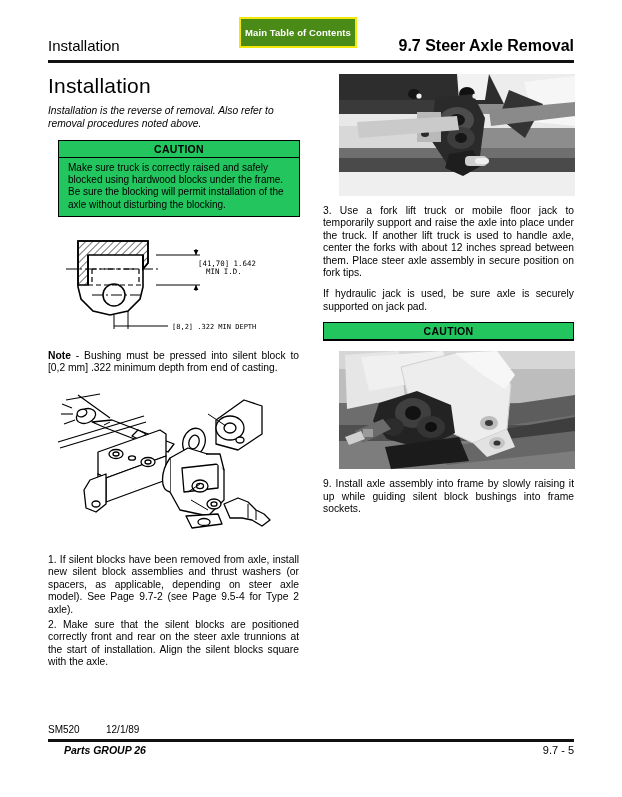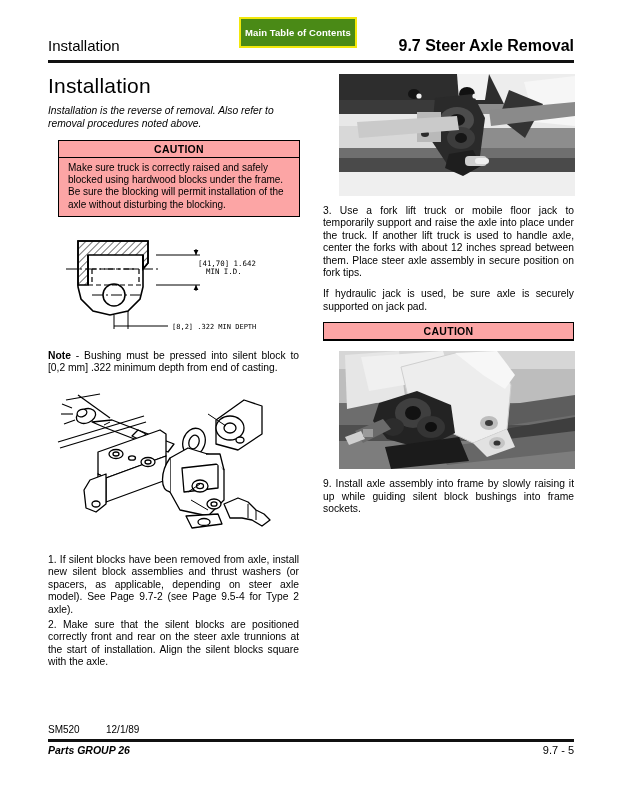--- a/index.html
+++ b/index.html
@@ -100,21 +100,21 @@
     font-size: 10.3px;
     line-height: 12.4px;
     text-align: justify;
   }
   p.note-text .note-lead { font-weight: bold; }
 
   
   .caution-box {
     border: 1.6px solid #000;
     box-sizing: border-box;
-    background: #fca5a5;
+    background: #22c55e;
   }
   .caution-title {
     text-align: center;
     font-size: 10.5px;
     font-weight: bold;
     padding: 2px 0 2px 0;
     border-bottom: 1.6px solid #000;
     letter-spacing: .3px;
   }
   .caution-body {
@@ -193,21 +193,21 @@
     height: 2.5px;
     background: #111;
   }
   #footer .foot-bottom {
     position: relative;
     height: 16px;
     margin-top: 2px;
     font-size: 10.5px;
   }
   #footer .group-label {
-    position: absolute; left: 0; top: 0;
+    position: absolute; left: 16px; top: 0;
     font-style: italic; font-weight: bold;
   }
   #footer .page-number {
     position: absolute; right: 0; top: 0;
     font-size: 11px;
   }
 </style>
 </head>
 <body>
 

